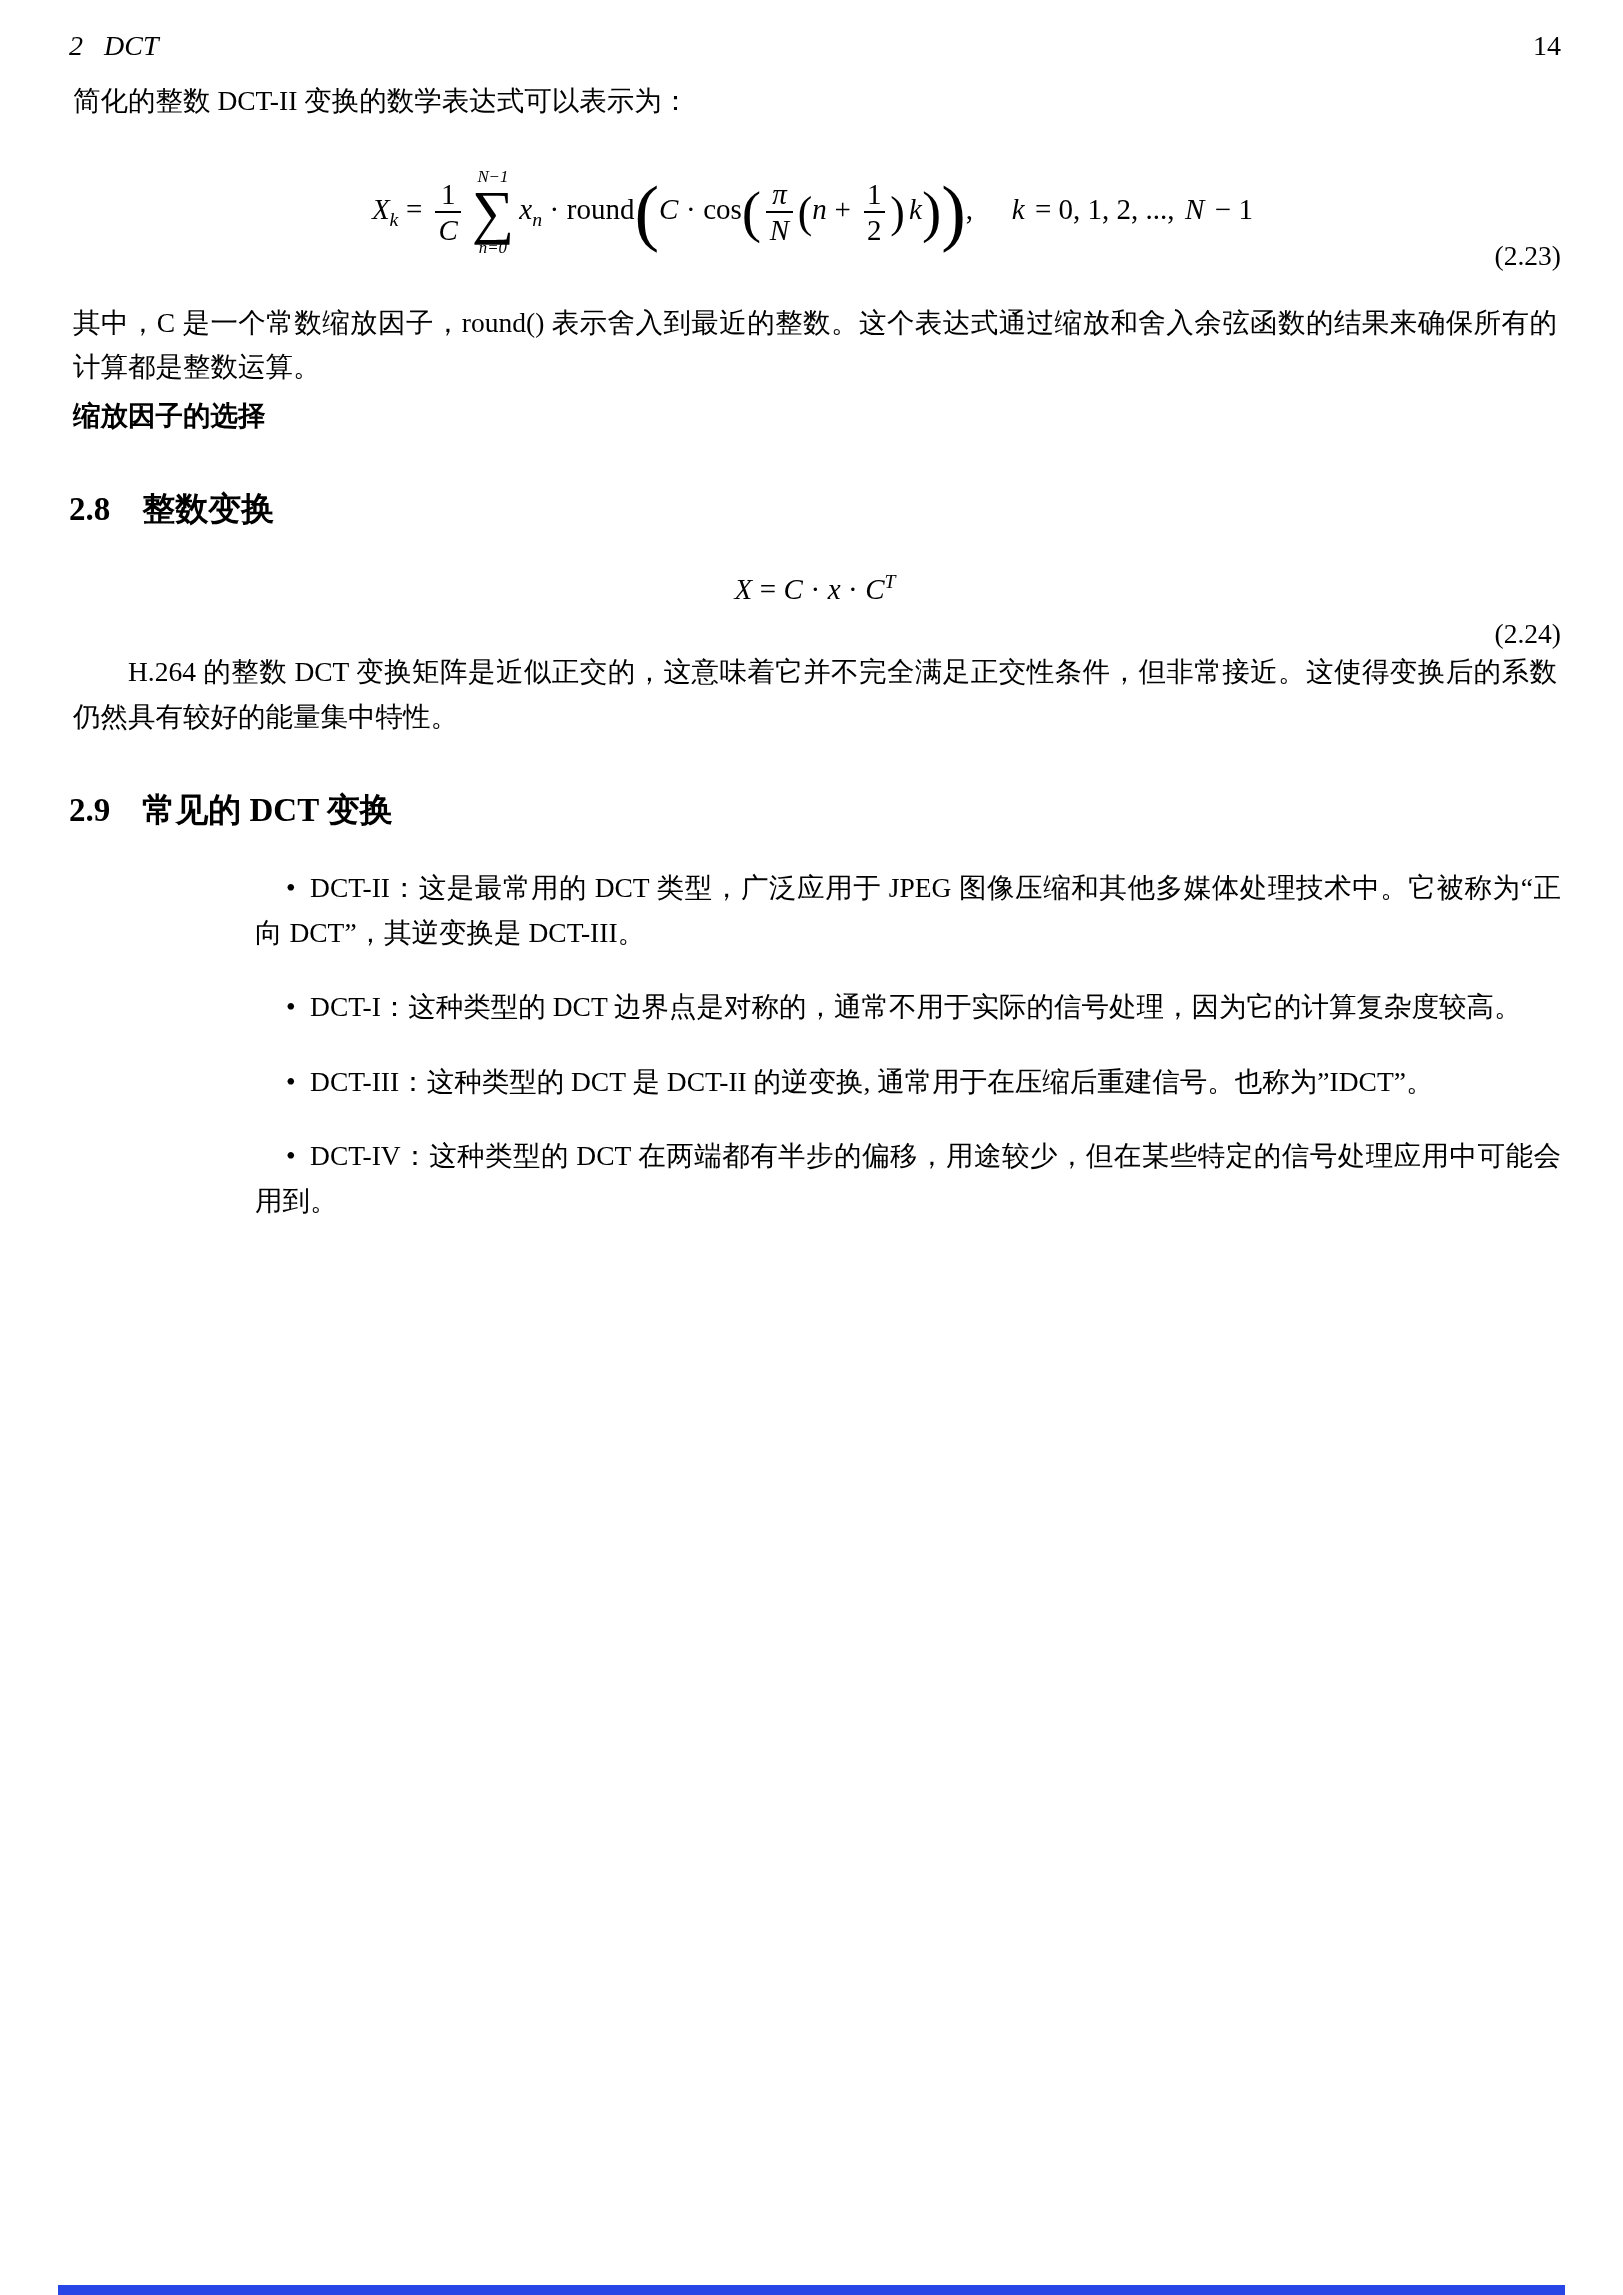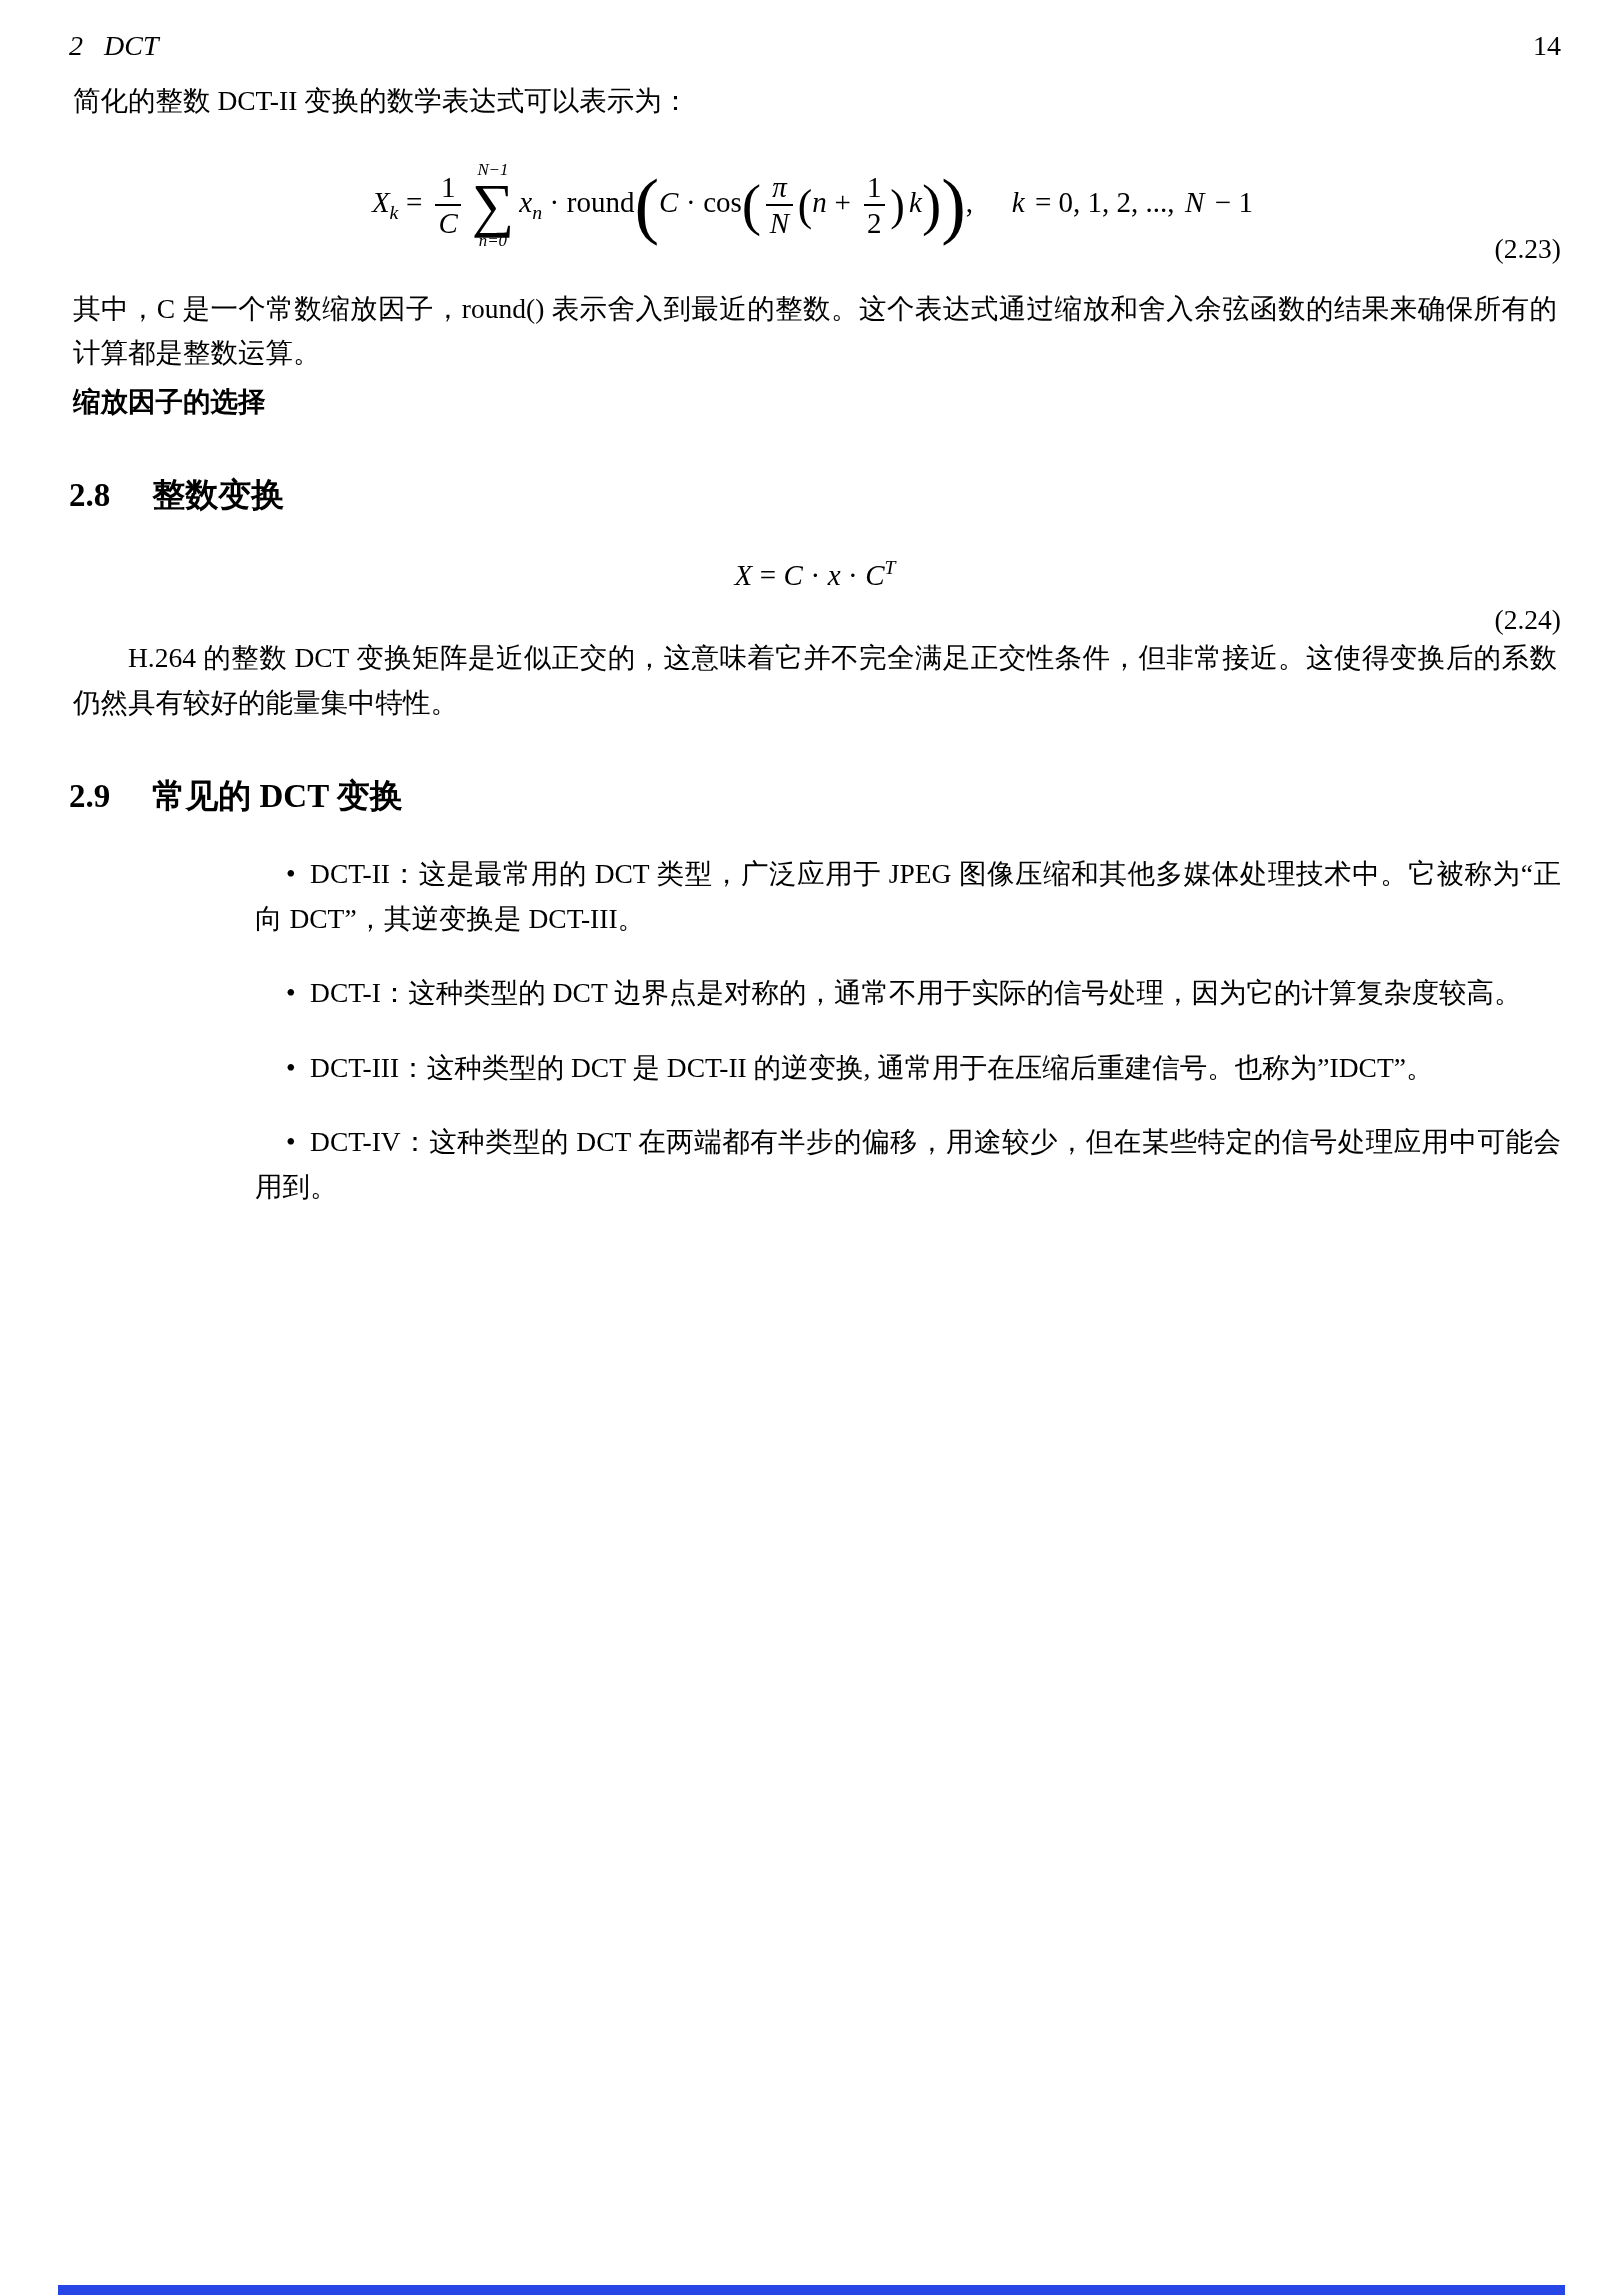--- a/index.html
+++ b/index.html
@@ -28,21 +28,21 @@
   .content {
     margin: 17px 62px 0 69px;
     line-height: 1.62;
     text-align: justify;
   }
   .para { margin: 4px; }
   .para.indent { text-indent: 2em; }
   .bold-line { font-weight: bold; }
   .section-heading {
     display: flex;
-    gap: 42px;
+    gap: 32px;
     font-weight: bold;
     font-size: 33px;
     line-height: 1.2;
     margin: 52px 0 35px 0;
     text-align: left;
   }
   
   .equation {
     position: relative;
     text-align: center;
@@ -69,21 +69,21 @@
     margin: 0 0.18em;
     line-height: 1.18;
   }
   .frac .fden { border-top: 2px solid #000; padding: 0 0.12em; }
   .frac .fnum { padding: 0 0.12em; }
   .bigop {
     display: inline-flex;
     flex-direction: column;
     align-items: center;
     vertical-align: middle;
-    margin: 5px 0.18em;
+    margin: 12px 0.18em;
     text-align: right;
   }
   .bigop .lim { font-size: 0.58em; line-height: 1.15; font-style: italic; }
   .bigop .opsym { font-size: 2.05em; line-height: 0.88; font-style: normal; }
   .paren {
     display: inline-block;
     line-height: 0;
     vertical-align: middle;
     font-style: normal;
   }

